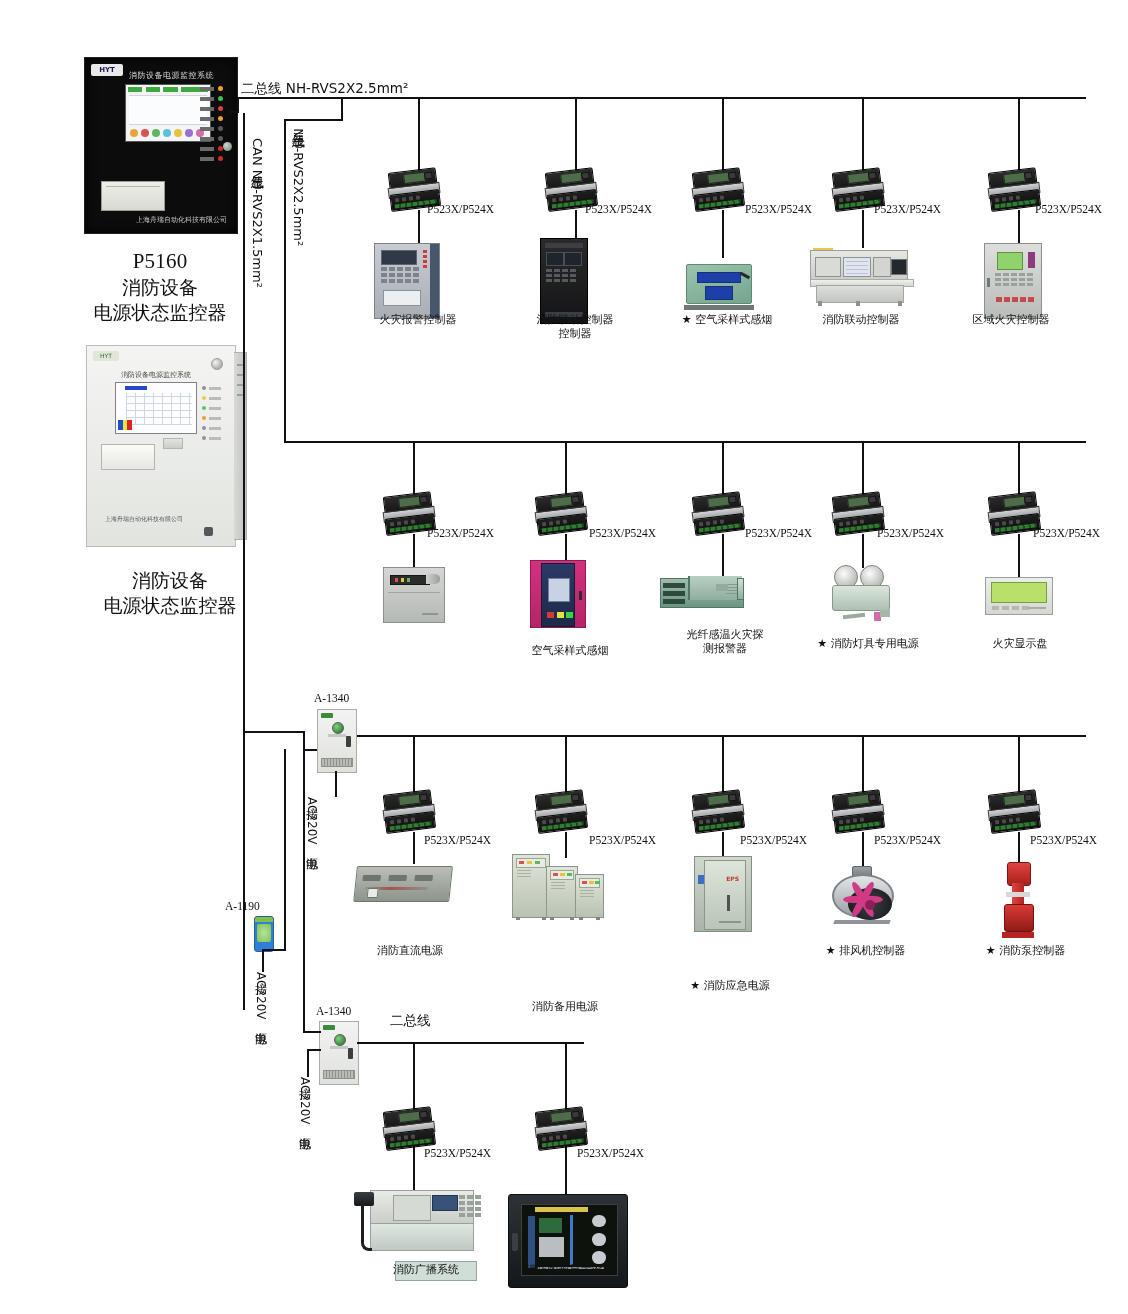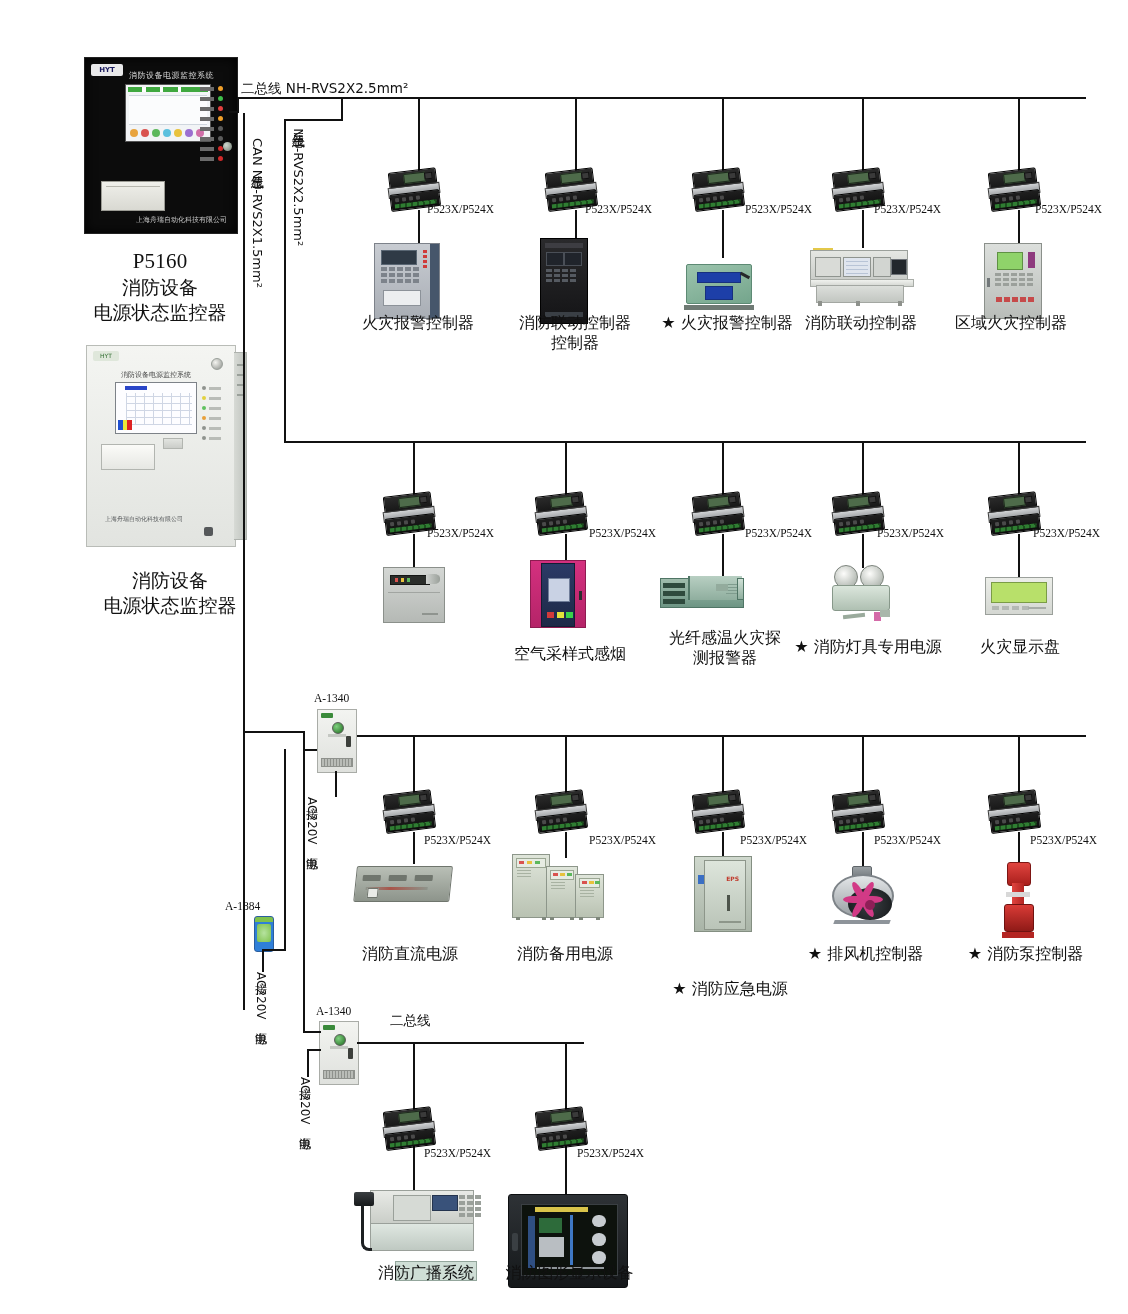--- a/index.html
+++ b/index.html
@@ -16,21 +16,21 @@
   }
   .line{position:absolute;background:#111;}
   .hline{height:2px;}
   .vline{width:2px;}
   .lbl{position:absolute;white-space:nowrap;}
   .model-lbl{
     font-family:"Liberation Serif","DejaVu Serif",serif;
     font-size:11.5px;letter-spacing:.2px;color:#111;
   }
   .dev-caption{
-    position:absolute;text-align:center;font-size:16px;line-height:1.25;
+    position:absolute;text-align:center;font-size:11px;line-height:1.25;
     font-family:"DejaVu Sans","Liberation Sans",sans-serif;color:#111;
   }
   .bus-lbl{
     font-size:13.5px;font-family:"DejaVu Sans","Liberation Sans",sans-serif;
   }
   .vert-lbl{
     position:absolute;
     writing-mode:vertical-rl;
     text-orientation:mixed;
     font-size:13px;
@@ -499,21 +499,21 @@
     <div class="port"></div>
     <div class="term"></div>
   </div>
   <div class="small-model" style="left:314px;top:692px;">A-1340</div>
   <div class="line vline" style="left:335px;top:771px;height:26px;"></div>
   <div class="ac-lbl" style="left:303px;top:797px;">接AC220V 电源</div>
 
   <div class="a1322" style="left:254px;top:916px;">
     <div class="face"></div>
   </div>
-  <div class="small-model" style="left:225px;top:900px;">A-1884</div>
+  <div class="small-model" style="left:225px;top:900px;">A-1190</div>
   <div class="line vline" style="left:262px;top:950px;height:22px;"></div>
   <div class="ac-lbl" style="left:252px;top:972px;">接AC220V 电源</div>
 
   <div class="line vline" style="left:284px;top:749px;height:202px;"></div>
   <div class="line hline" style="left:262px;top:949px;width:24px;"></div>
   <div class="line vline" style="left:303px;top:749px;height:282px;"></div>
 
   <div class="a1340" style="left:319px;top:1021px;">
     <div class="lg"></div>
     <div class="dial"></div>
@@ -688,21 +688,21 @@
   </div>
 
   <div class="dev d-shut" style="left:684px;top:262px;">
     <div class="body">
         <div class="lcd"></div>
         <div class="panel"></div>
       </div>
       <div class="base"></div>
       <div class="stick"></div>
   </div>
-  <div class="dev-caption" style="left:653px;top:313px;width:148px;">★ 火灾报警控制器</div>
+  <div class="dev-caption" style="left:653px;top:313px;width:148px;">★ 空气采样式感烟</div>
 
   <div class="dev d-console" style="left:810px;top:248px;">
     <div class="yellow"></div>
     <div class="top">
         <div class="m1"></div>
         <div class="m2"></div>
         <div class="m3"></div>
         <div class="crt"></div>
       </div>
     <div class="desk"></div>
@@ -1046,21 +1046,21 @@
       <div class="hd">
           <i style="left:2px;background:#d9534f"></i>
           <i style="left:9px;background:#e8c23d"></i>
           <i style="left:15px;background:#5cb85c"></i>
         </div>
       <div class="sm"></div>
         <div class="leg" style="left:3px;"></div>
         <div class="leg" style="right:3px;"></div>
     </div>
   </div>
-  <div class="dev-caption" style="left:495px;top:944px;width:140px;">消防备用电源</div>
+  <div class="dev-caption" style="left:495px;top:1000px;width:140px;">消防备用电源</div>
 
   <div class="dev d-eps" style="left:694px;top:856px;">
     <div class="blue"></div>
       <div class="door">
         <div class="eps">EPS</div>
         <div class="hand"></div>
         <div class="txt"></div>
       </div>
   </div>
   <div class="dev-caption" style="left:650px;top:979px;width:160px;">★ 消防应急电源</div>

